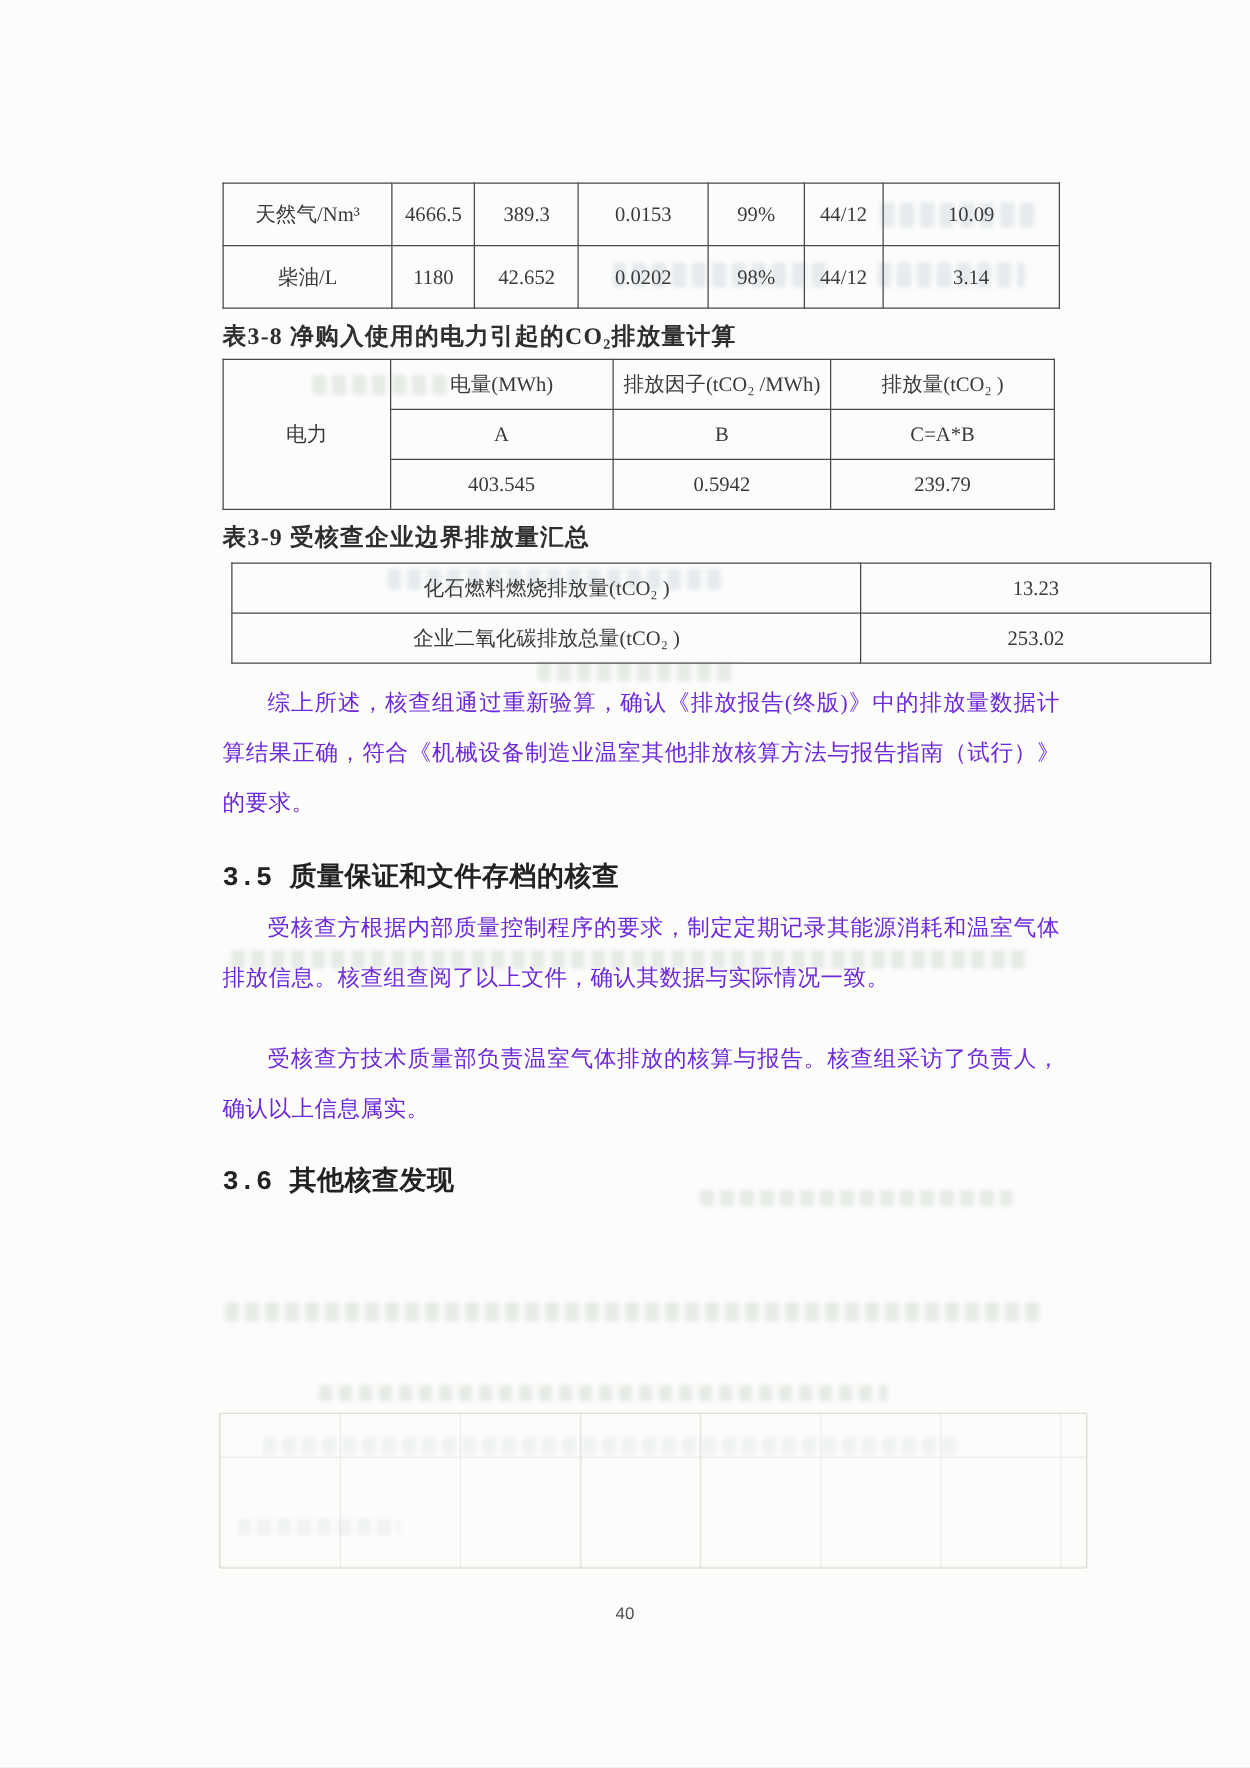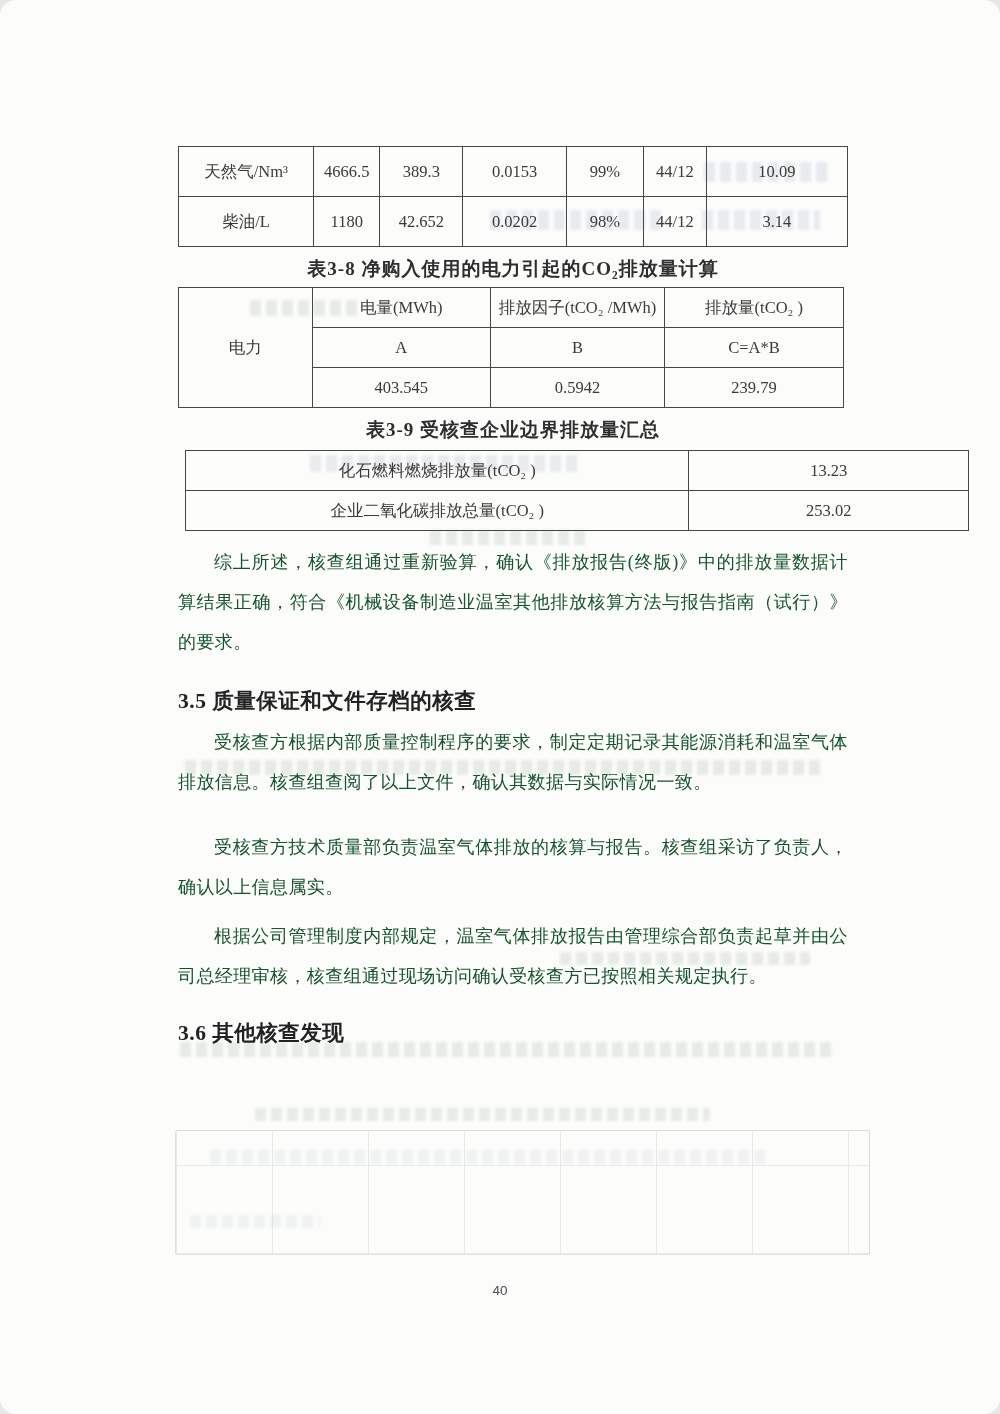--- a/index.html
+++ b/index.html
@@ -5,21 +5,20 @@
   * { margin:0; padding:0; box-sizing:border-box; }
   html,body { background:#e8e8e8; }
   .page {
     position:relative;
     width:1000px; height:1414px;
     margin:0 auto;
     background:#fcfcfb;
     overflow:hidden;
     font-family:"Liberation Serif","DejaVu Serif",serif;
     color:#333;
-    border-radius:16px;
   }
   .content {
     position:absolute;
     left:178px; top:0;
     width:670px;
   }
   
   table { border-collapse:collapse; table-layout:fixed; }
   td, th {
     border:1.6px solid #474747;
@@ -29,38 +28,37 @@
     padding:2px 4px;
     font-family:"Liberation Serif","DejaVu Serif",serif;
   }
   .fuel-table { width:670px; margin-top:146px; }
   .fuel-table td { height:50px; }
   .t38 { width:666px; }
   .t38 td { height:40px; }
   .t39 { width:784px; margin-left:7px; }
   .t39 td { height:40px; }
   .tbl-title {
-    text-align:center;
     font-size:19px; font-weight:bold; color:#2e2e2e;
     letter-spacing:1px;
   }
   .tbl-title.t38-title { margin-top:9px; margin-bottom:5px; }
   .tbl-title.t39-title { margin-top:9px; margin-bottom:7px; }
   
   .para {
     font-size:18px; line-height:40px;
     text-align:justify;
     text-indent:2em;
-    color:#14532d;
+    color:#6d28d9;
     letter-spacing:.4px;
     font-family:Liberation Serif, serif;
   }
   .p-summary { margin-top:11px; }
   .heading {
-    font-family:Liberation Serif, serif;
+    font-family:Liberation Mono, monospace;
     font-size:21.5px; font-weight:bold; color:#222;
     letter-spacing:.5px;
   }
   .h35 { margin-top:24px; }
   .p2  { margin-top:25px; }
   .p3  { margin-top:7px; }
   .p4  { margin-top:9px; }
   .h36 { margin-top:22px; }
   .p5  { margin-top:23px; }
   .page-number {
@@ -185,20 +183,19 @@
         <td>253.02</td>
       </tr>
     </tbody>
       </table>
 
     <p class="para p-summary">综上所述，核查组通过重新验算，确认《排放报告(终版)》中的排放量数据计算结果正确，符合《机械设备制造业温室其他排放核算方法与报告指南（试行）》的要求。</p>
 
     <h2 class="heading h35">3.5 质量保证和文件存档的核查</h2>
     <p class="para p3">受核查方根据内部质量控制程序的要求，制定定期记录其能源消耗和温室气体排放信息。核查组查阅了以上文件，确认其数据与实际情况一致。</p>
     <p class="para p2">受核查方技术质量部负责温室气体排放的核算与报告。核查组采访了负责人，确认以上信息属实。</p>
-    <p class="para p4">根据公司管理制度内部规定，温室气体排放报告由管理综合部负责起草并由公司总经理审核，核查组通过现场访问确认受核查方已按照相关规定执行。</p>
 
     <h2 class="heading h36">3.6 其他核查发现</h2>
 
   </div>
 
   <div class="page-number">40</div>
 </div>
 
 </body></html>

